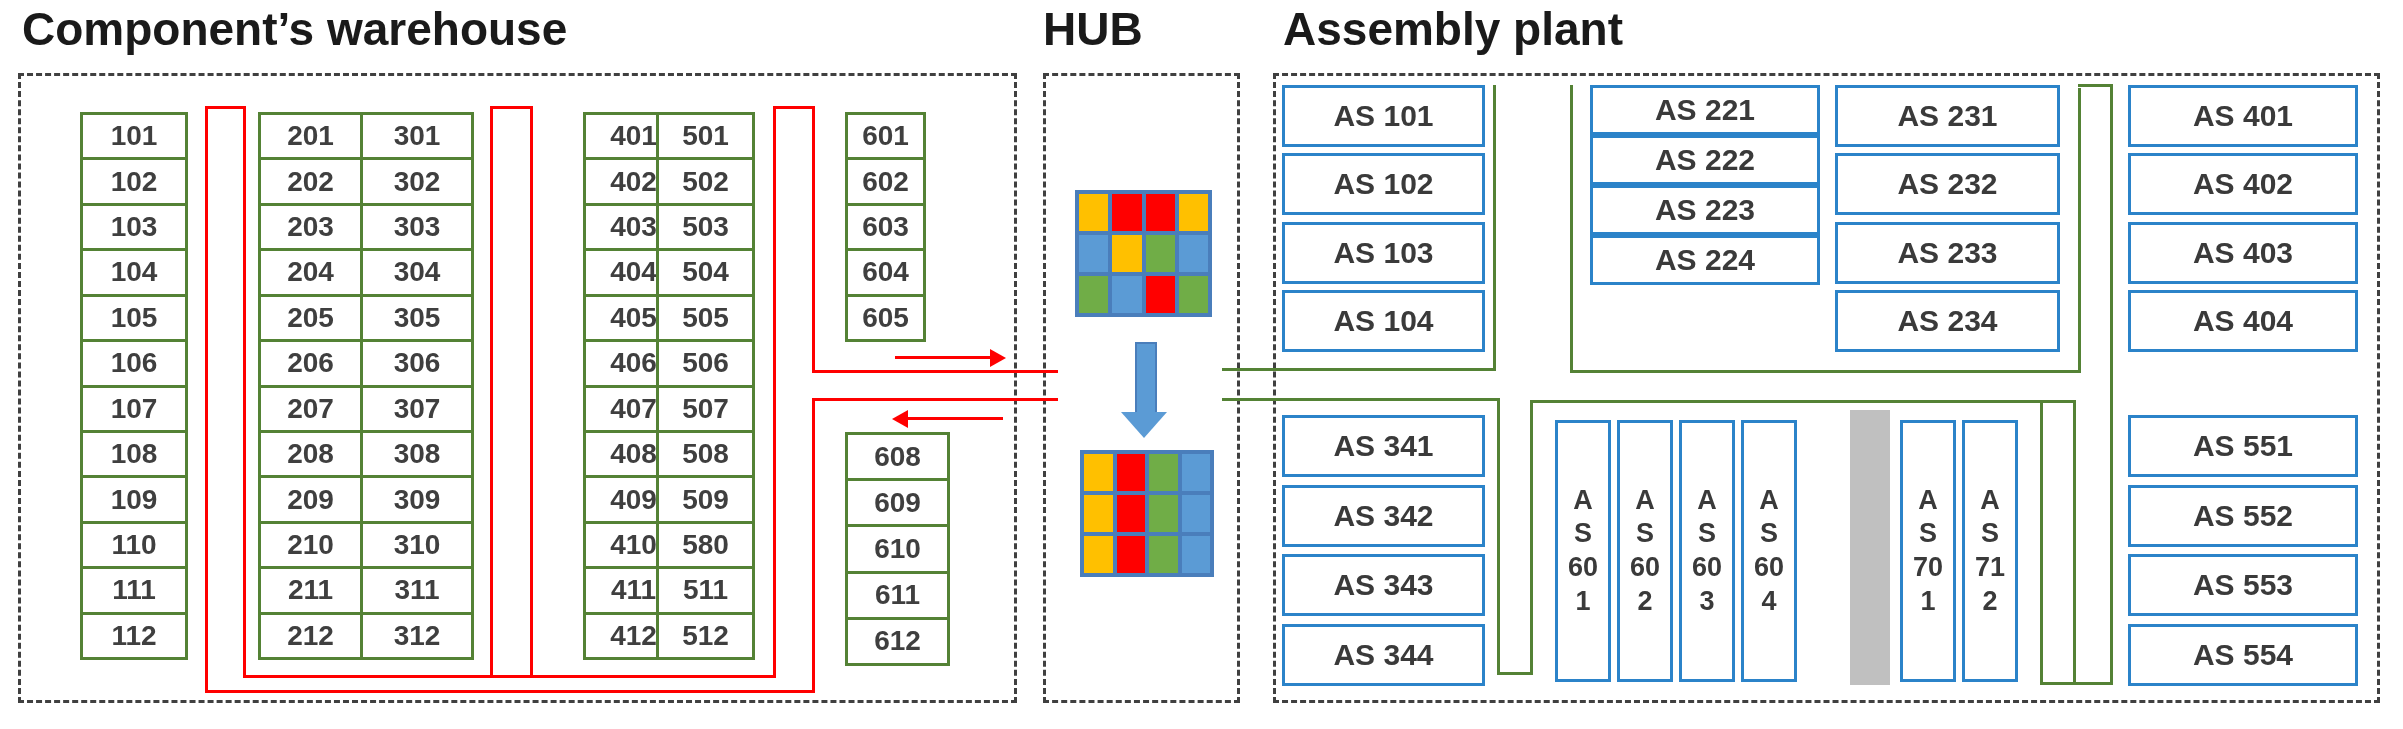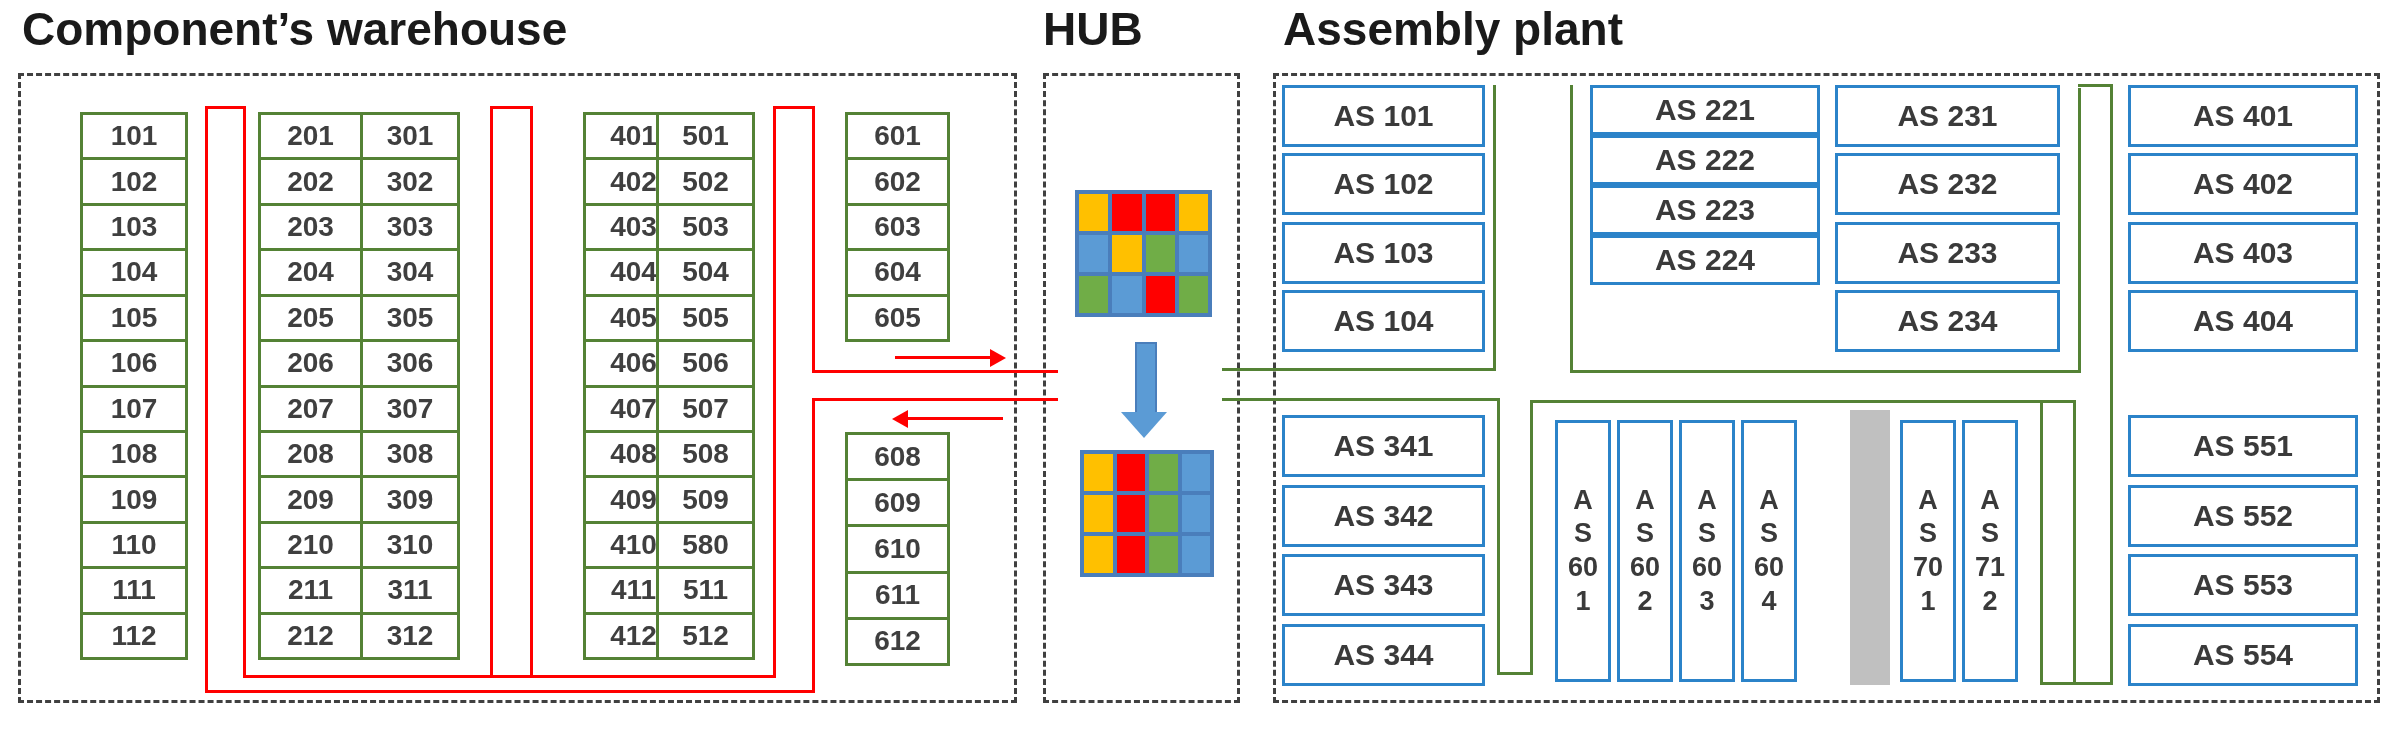--- a/index.html
+++ b/index.html
@@ -64,21 +64,21 @@
       <div class="w-cell">204</div>
       <div class="w-cell">205</div>
       <div class="w-cell">206</div>
       <div class="w-cell">207</div>
       <div class="w-cell">208</div>
       <div class="w-cell">209</div>
       <div class="w-cell">210</div>
       <div class="w-cell">211</div>
       <div class="w-cell">212</div>
     </div>
-  <div class="wcol" style="left:360px;top:112px;width:100px;height:548px;">
+  <div class="wcol" style="left:360px;top:112px;width:114px;height:548px;">
       <div class="w-cell">301</div>
       <div class="w-cell">302</div>
       <div class="w-cell">303</div>
       <div class="w-cell">304</div>
       <div class="w-cell">305</div>
       <div class="w-cell">306</div>
       <div class="w-cell">307</div>
       <div class="w-cell">308</div>
       <div class="w-cell">309</div>
       <div class="w-cell">310</div>
@@ -106,21 +106,21 @@
       <div class="w-cell">504</div>
       <div class="w-cell">505</div>
       <div class="w-cell">506</div>
       <div class="w-cell">507</div>
       <div class="w-cell">508</div>
       <div class="w-cell">509</div>
       <div class="w-cell">580</div>
       <div class="w-cell">511</div>
       <div class="w-cell">512</div>
     </div>
-  <div class="wcol" style="left:845px;top:112px;width:105px;height:230px;">
+  <div class="wcol" style="left:845px;top:112px;width:81px;height:230px;">
       <div class="w-cell">601</div>
       <div class="w-cell">602</div>
       <div class="w-cell">603</div>
       <div class="w-cell">604</div>
       <div class="w-cell">605</div>
     </div>
   <div class="wcol" style="left:845px;top:432px;width:105px;height:234px;">
       <div class="w-cell">608</div>
       <div class="w-cell">609</div>
       <div class="w-cell">610</div>

